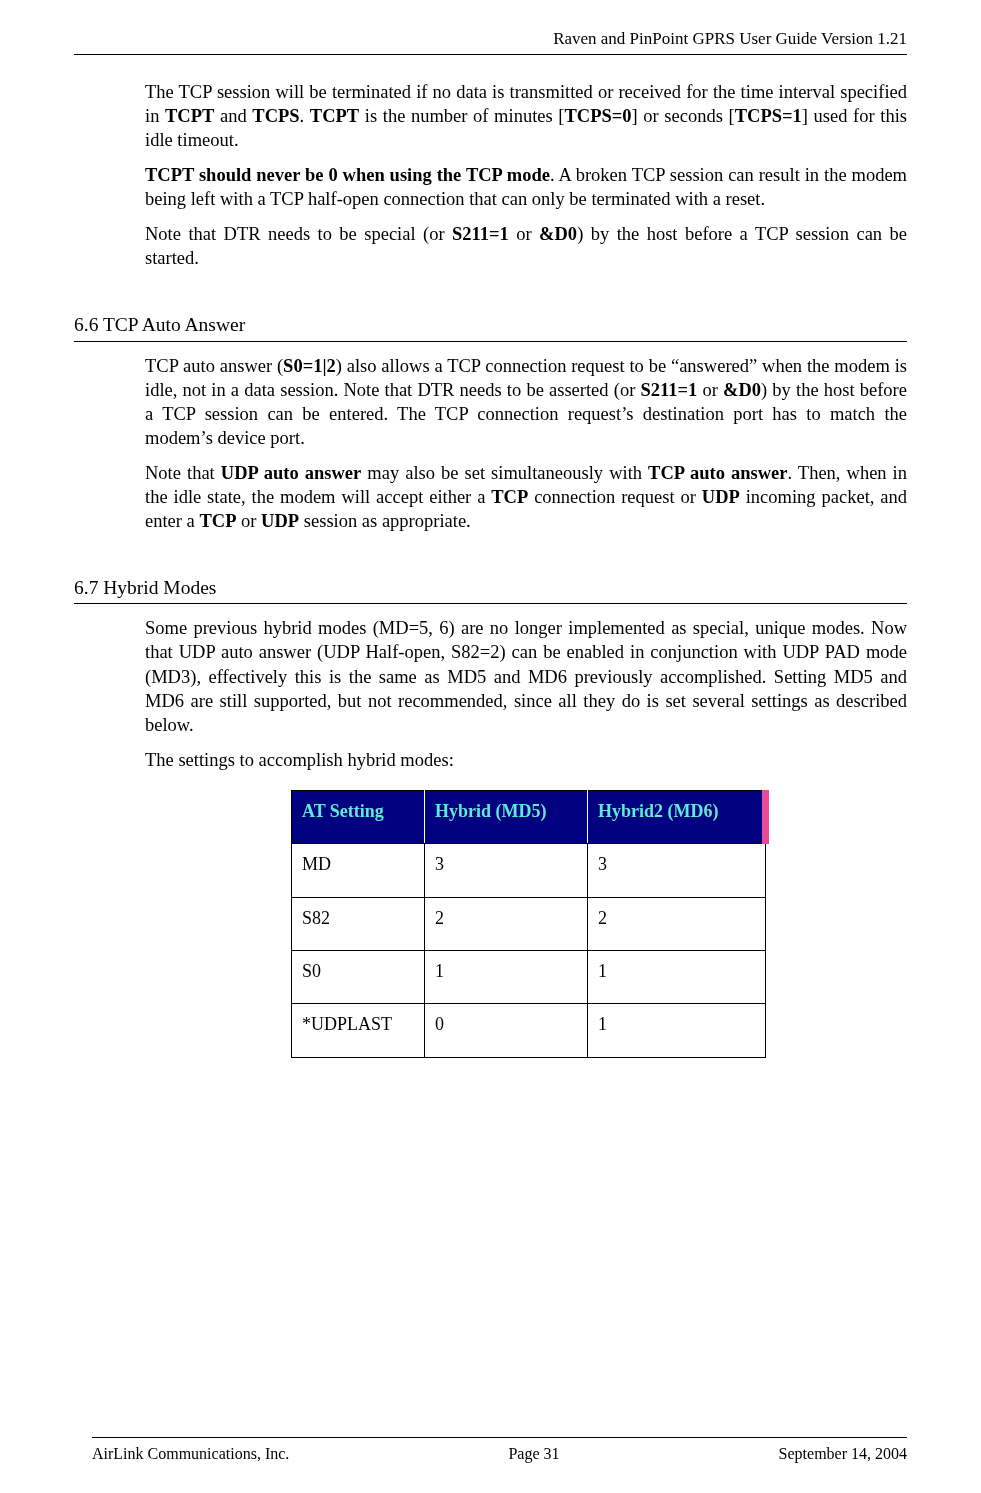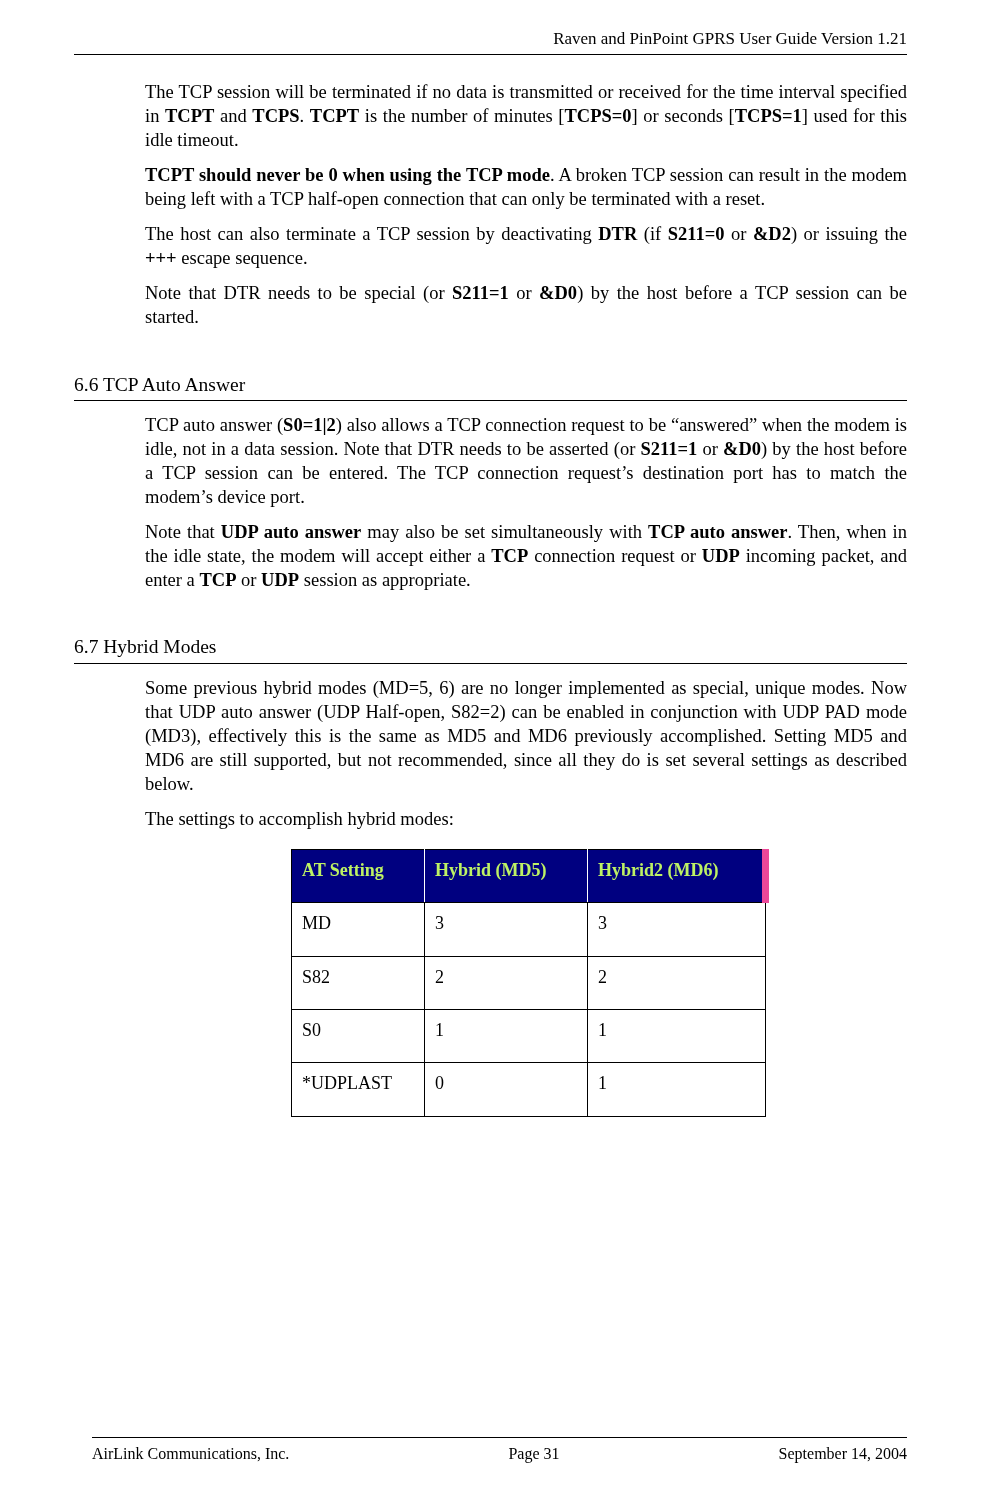--- a/index.html
+++ b/index.html
@@ -54,21 +54,21 @@
   b { font-weight: bold; }
 
   table.hybrid {
     border-collapse: collapse;
     margin-top: 18px;
     margin-left: 146px;
     font-size: 18px;
   }
   table.hybrid th {
     background: #000080;
-    color: #bef264;
+    color: #5eead4;
     font-weight: bold;
     text-align: left;
     padding: 9px 14px 20px 10px;
     border: 1px solid #000;
     border-right: 1.5px solid #fff;
     white-space: nowrap;
   }
   table.hybrid th:last-child {
     border-right: 7px solid #ec4899;
   }
@@ -100,23 +100,20 @@
 
   <div class="running-header">Raven and PinPoint GPRS User Guide Version 1.21</div>
   <hr class="hr-top">
 
   <div class="body-indent">
     <p class="para">
       <span>The TCP session will be terminated if no data is transmitted or received for the time interval specified in </span><b>TCPT</b><span> and </span><b>TCPS</b><span>. </span><b>TCPT</b><span> is the number of minutes [</span><b>TCPS=0</b><span>] or seconds [</span><b>TCPS=1</b><span>] used for this idle timeout.</span>
     </p>
     <p class="para">
       <b>TCPT should never be 0 when using the TCP mode</b><span>. A broken TCP session can result in the modem being left with a TCP half-open connection that can only be terminated with a reset.</span>
-    </p>
-    <p class="para">
-      <span>The host can also terminate a TCP session by deactivating </span><b>DTR</b><span> (if </span><b>S211=0</b><span> or </span><b>&amp;D2</b><span>) or issuing the </span><b>+++</b><span>  escape sequence.</span>
     </p>
     <p class="para">
       <span>Note that DTR needs to be special (or </span><b>S211=1</b><span> or </span><b>&amp;D0</b><span>) by the host before a TCP session can be started.</span>
     </p>
   </div>
 
   <div class="section-heading">6.6   TCP Auto Answer</div>
   <hr class="hr-section">
 
   <div class="body-indent">

